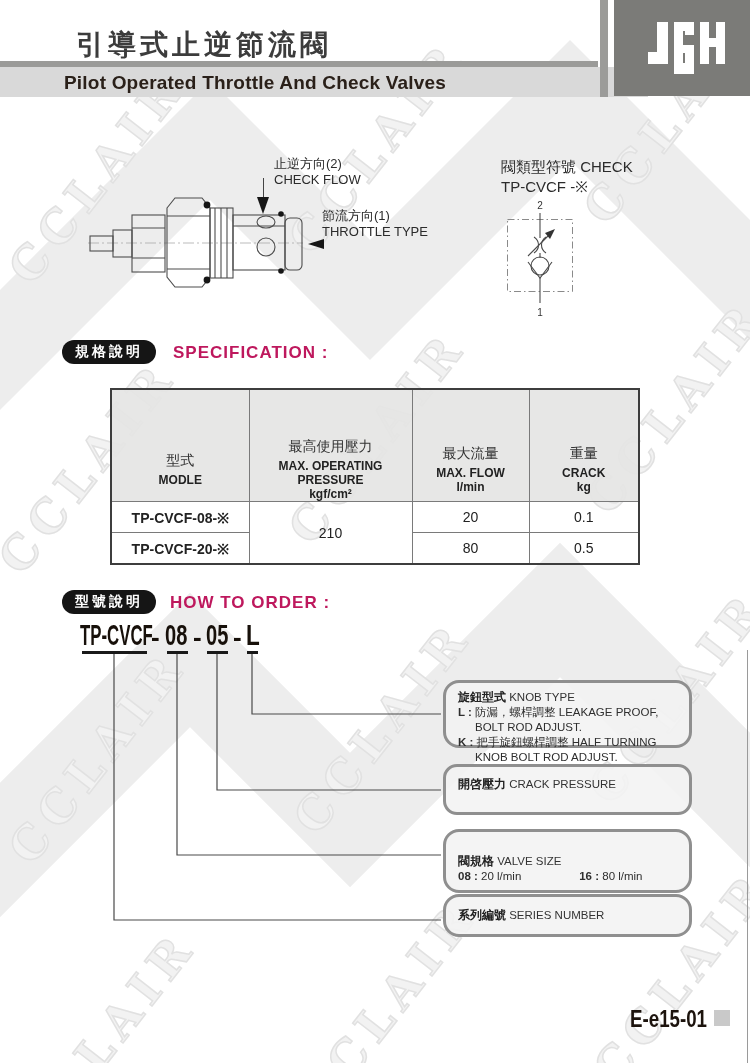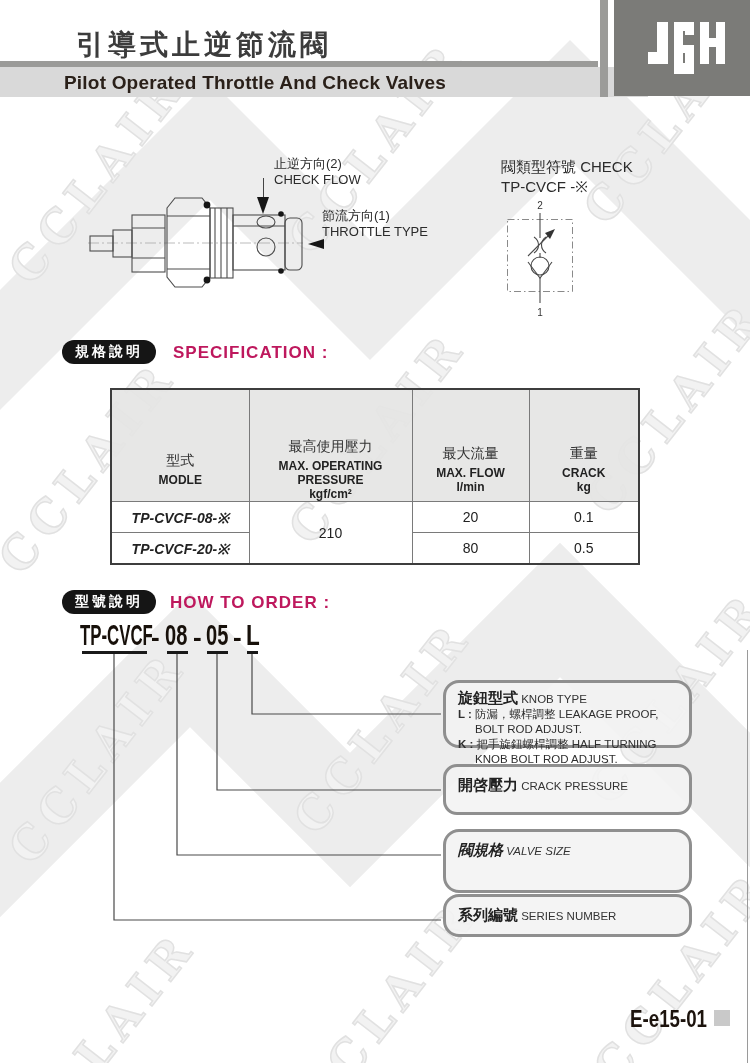--- a/index.html
+++ b/index.html
@@ -38,32 +38,32 @@
   
   .spec-table{position:absolute;left:110px;top:388px;width:528px;z-index:2;border-collapse:collapse;
               table-layout:fixed;border:2px solid #3d3d3d;}
   .spec-table th,.spec-table td{border:1px solid #7a7a7a;text-align:center;vertical-align:middle;
               padding:0;color:#222;}
   .spec-table th{height:80px;background:rgba(229,229,228,0.92);font-weight:normal;}
   .spec-table td{height:30px;font-size:14px;background:rgba(255,255,255,0.0);}
   .th-zh{font-size:14px;color:#333;margin-top:48px;}
   .th-en{font-size:12px;font-weight:bold;margin-top:3px;color:#222;}
   .th-unit{font-size:12px;font-weight:bold;color:#222;}
-  .td-model{font-weight:bold;font-style:italic;}
+  .td-model{font-weight:bold;}
 
   
   .code-seg{position:absolute;top:620px;font-size:30px;font-weight:bold;color:#17100a;
             transform-origin:left top;white-space:nowrap;z-index:2;line-height:30px;}
   .code-sep{position:absolute;top:622px;font-size:26px;font-weight:bold;color:#17100a;z-index:2;}
   .code-underline{position:absolute;top:651px;height:3px;background:#191919;z-index:2;}
 
   .callout{position:absolute;left:443px;width:249px;border:3px solid #8f8f8f;border-radius:16px;
            background:rgba(243,243,243,0.88);box-sizing:border-box;padding:7px 12px;z-index:2;
            font-size:11.5px;line-height:15px;color:#2e2e2e;}
-  .callout .title-zh{font-weight:bold;font-size:15px;color:#222;}
+  .callout .title-zh{font-weight:bold;font-size:12px;color:#222;}
   .callout .title-en{font-size:11.5px;color:#333;}
   .hang{padding-left:17px;text-indent:-17px;}
   .opt-key{font-weight:bold;}
   .opt-first{display:inline-block;width:118px;}
 
   
   .page-code{position:absolute;left:630px;top:1005px;font-size:24px;font-weight:bold;color:#1c130d;
              transform:scaleX(0.78);transform-origin:left top;z-index:2;}
   .page-code-square{position:absolute;left:714px;top:1010px;width:16px;height:16px;background:#c9c9c9;z-index:2;}
   .scan-edge{position:absolute;left:747px;top:650px;width:1px;height:413px;background:#9a9a9a;z-index:2;}
@@ -264,24 +264,34 @@
     </div>
   </div>
 
   <div class="callout" style="top:764px;height:51px;padding-top:10px;border-radius:14px;">
     <div>
       <span class="title-zh">開啓壓力</span>
       <span class="title-en">CRACK PRESSURE</span>
     </div>
   </div>
 
-  <div class="callout" style="top:829px;height:64px;padding-top:10px;font-style:italic;">
+  <div class="callout" style="top:829px;height:64px;padding-top:22px;">
     <div>
       <span class="title-zh">閥規格</span>
       <span class="title-en">VALVE SIZE</span>
+    </div>
+    <div>
+      <span class="opt-first">
+        <span class="opt-key">08 :</span>
+        <span>20 l/min</span>
+      </span>
+      <span>
+        <span class="opt-key">16 :</span>
+        <span>80 l/min</span>
+      </span>
     </div>
   </div>
 
   <div class="callout" style="top:894px;height:43px;display:flex;align-items:center;border-radius:16px;">
     <div>
       <span class="title-zh">系列編號</span>
       <span class="title-en">SERIES NUMBER</span>
     </div>
   </div>
 

